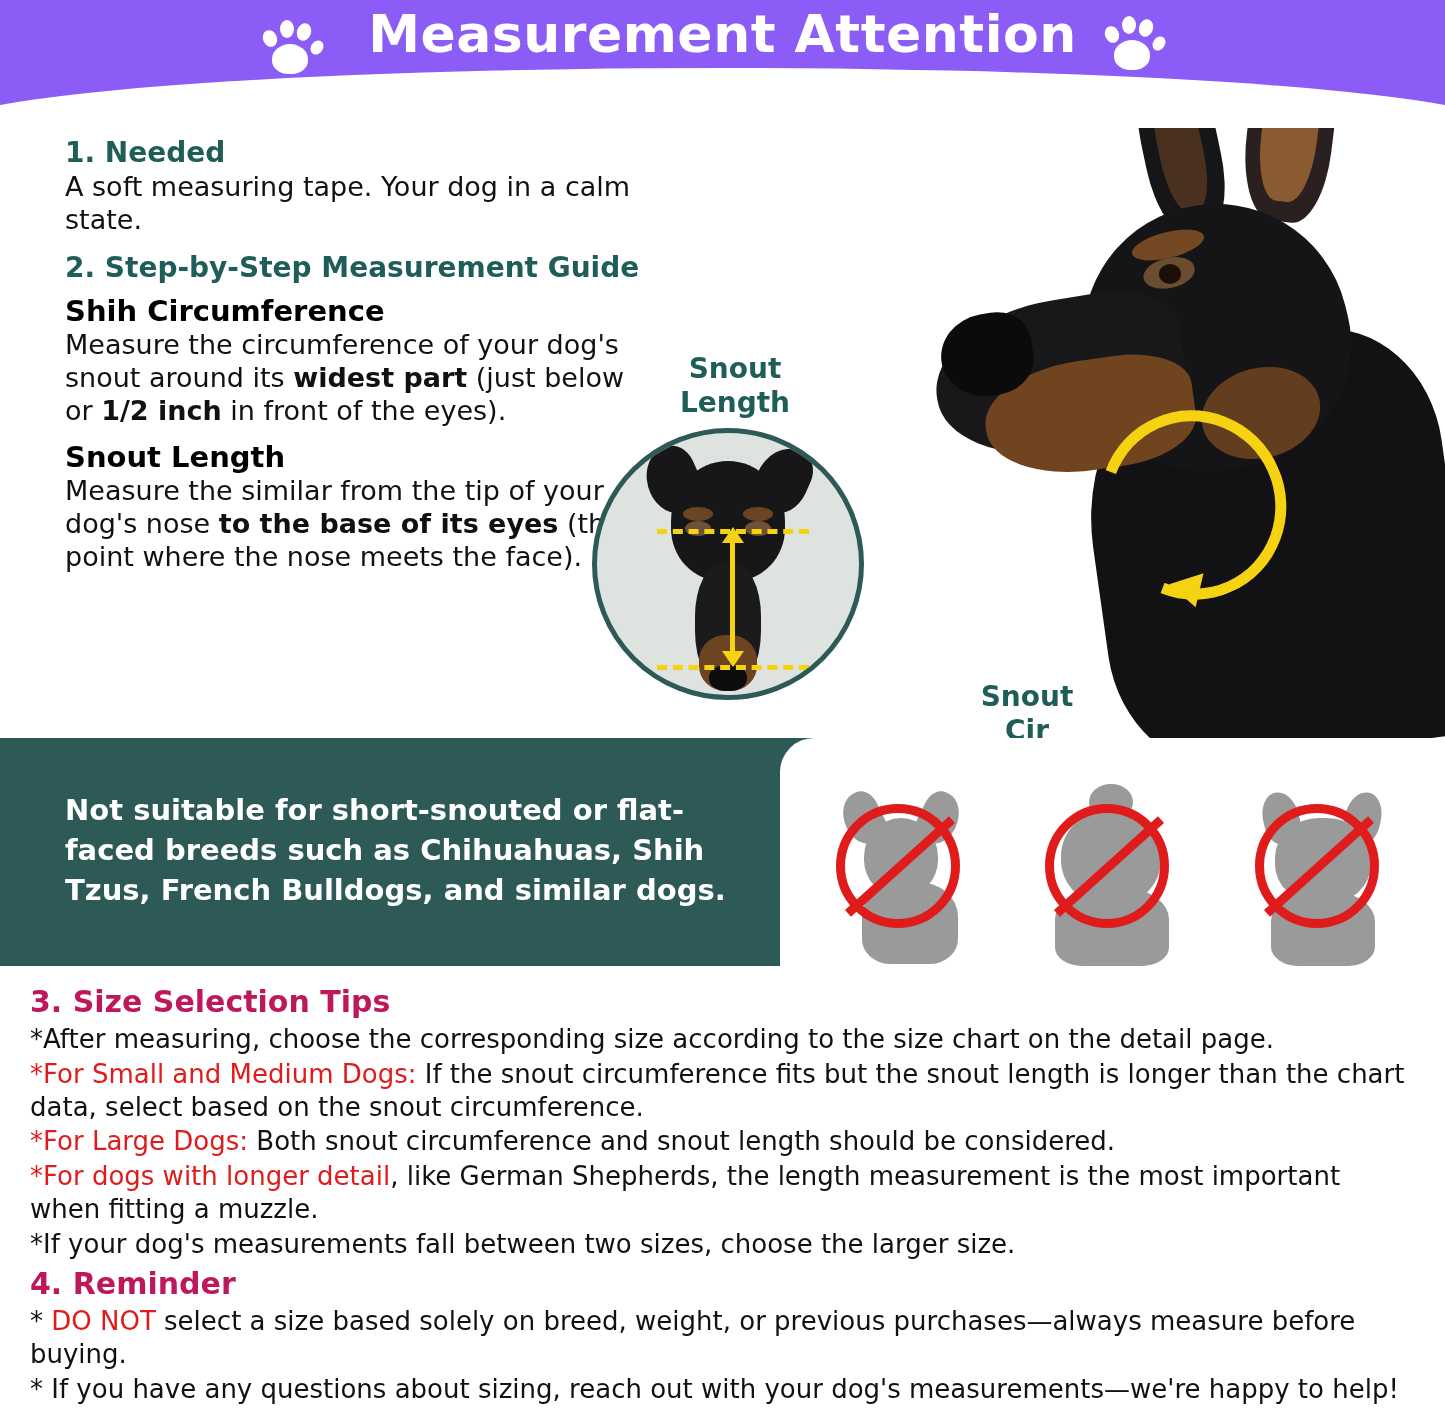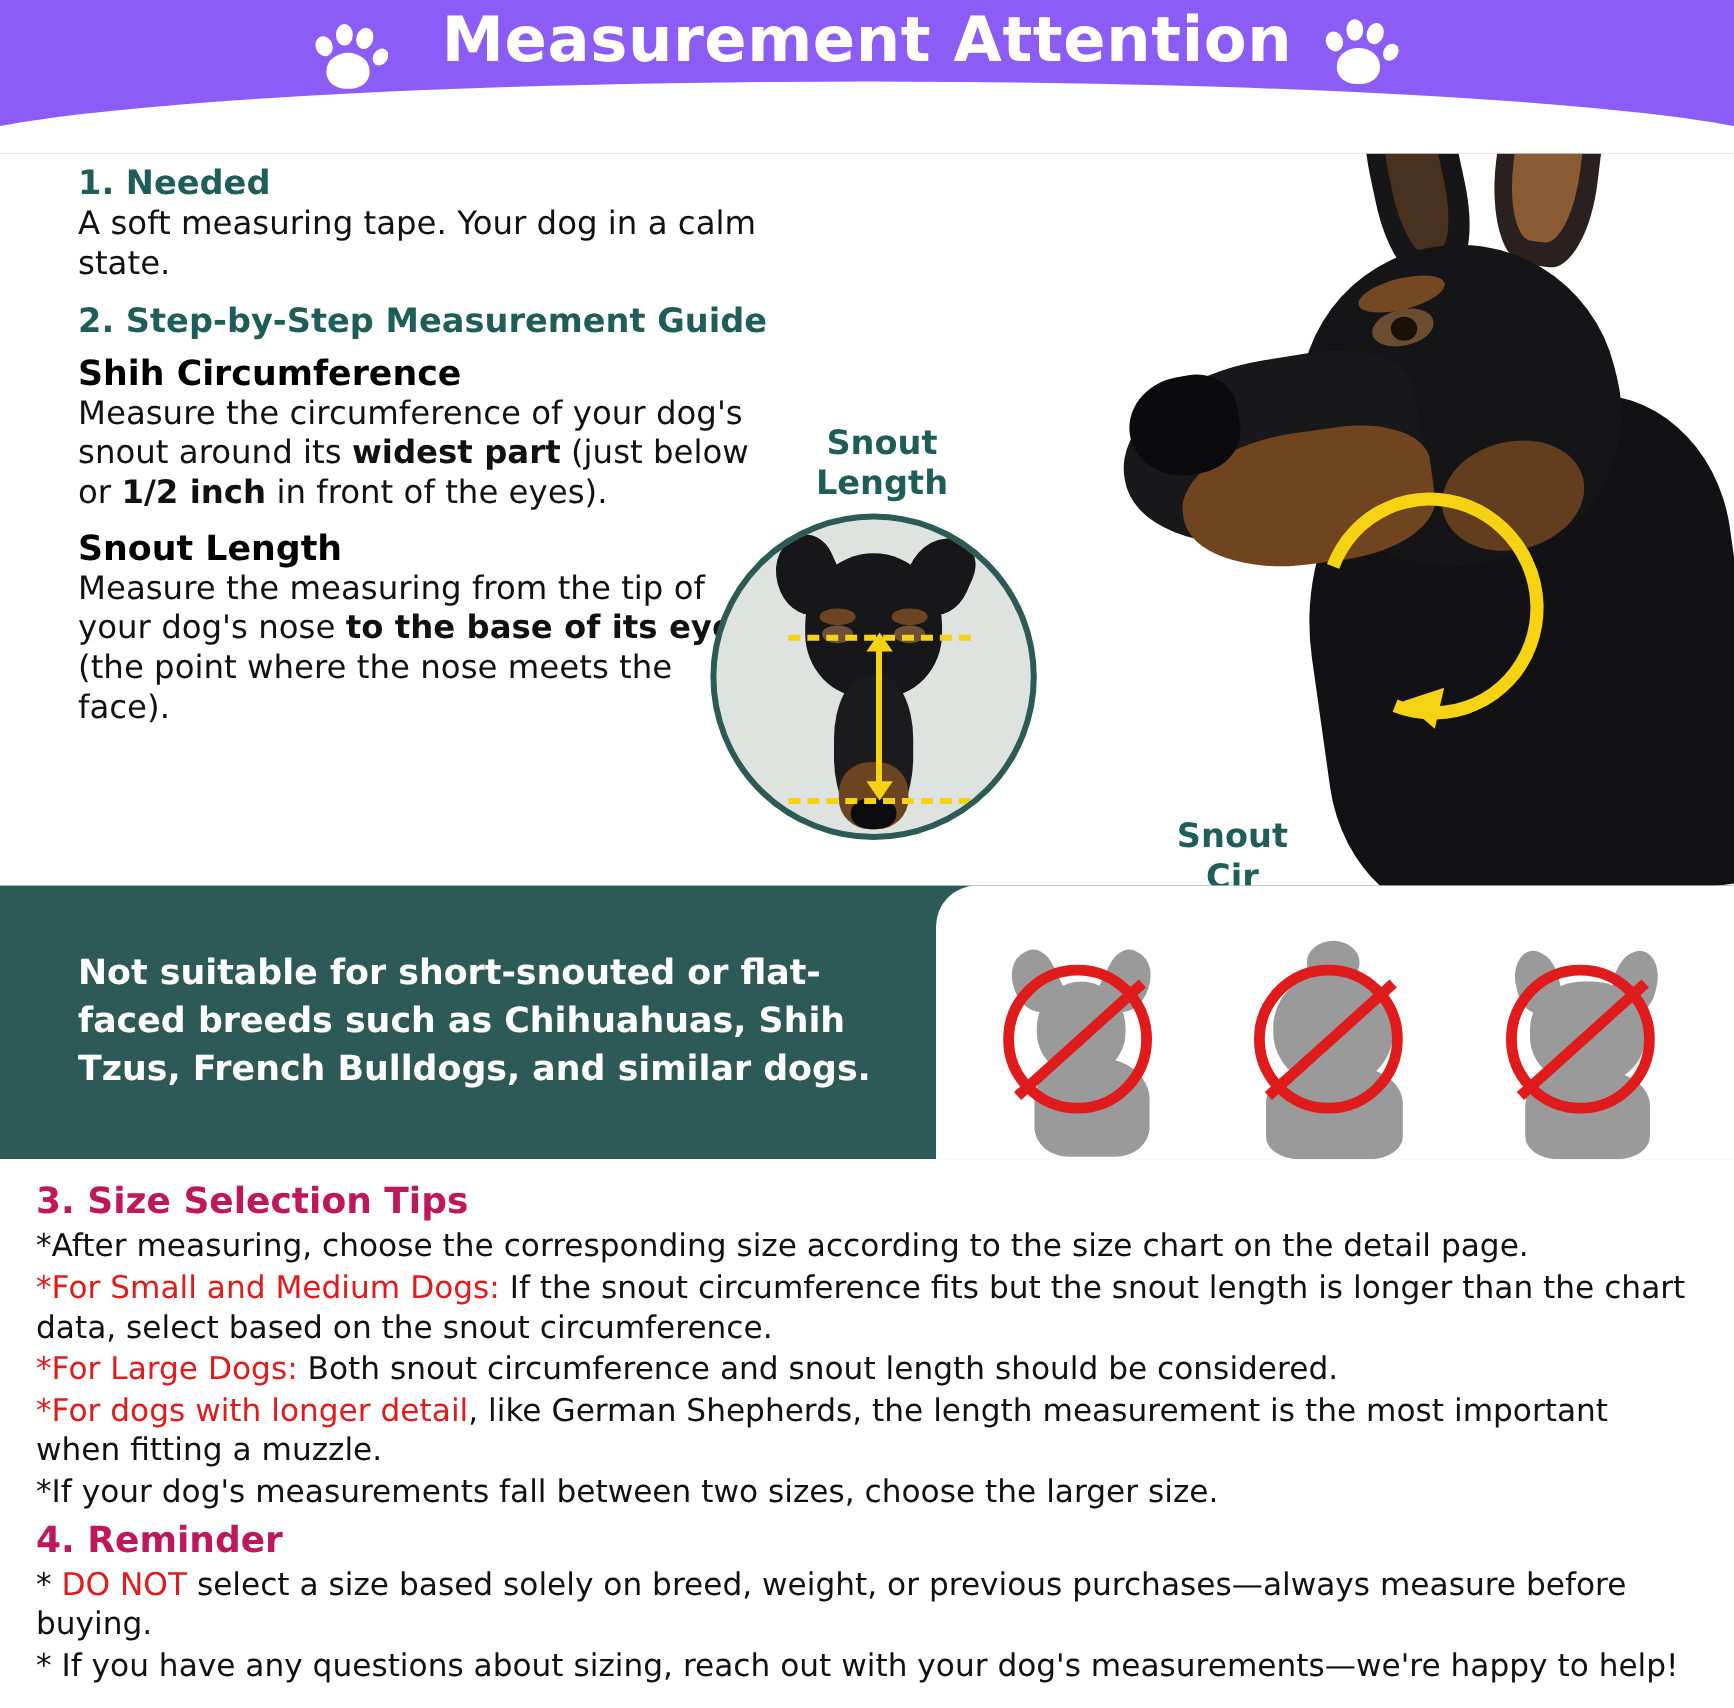--- a/index.html
+++ b/index.html
@@ -501,21 +501,21 @@
   <div class="text-col">
     <div class="h-teal">1. Needed</div>
     <div class="body-line">A soft measuring tape. Your dog in a calm state.</div>
 
     <div class="h-teal" style="margin-top:14px;">2. Step-by-Step Measurement Guide</div>
 
     <div class="h-black" style="margin-top:10px;">Shih Circumference</div>
     <div class="body-line"><span>Measure the circumference of your dog's snout around its </span><b>widest part</b><span> (just below or </span><b>1/2 inch</b><span> in front of the eyes).</span></div>
 
     <div class="h-black" style="margin-top:12px;">Snout Length</div>
-    <div class="body-line"><span>Measure the measuring from the tip of your dog's nose </span><b>to the base of its eyes</b><span> (the point where the nose meets the face).</span></div>
+    <div class="body-line"><span>Measure the similar from the tip of your dog's nose </span><b>to the base of its eyes</b><span> (the point where the nose meets the face).</span></div>
   </div>
 
   <div class="label-snout-length">
     <div>Snout</div>
     <div>Length</div>
   </div>
 
   <div class="diagram">
     <div class="diagram-circle">
       <div class="dog-front">

